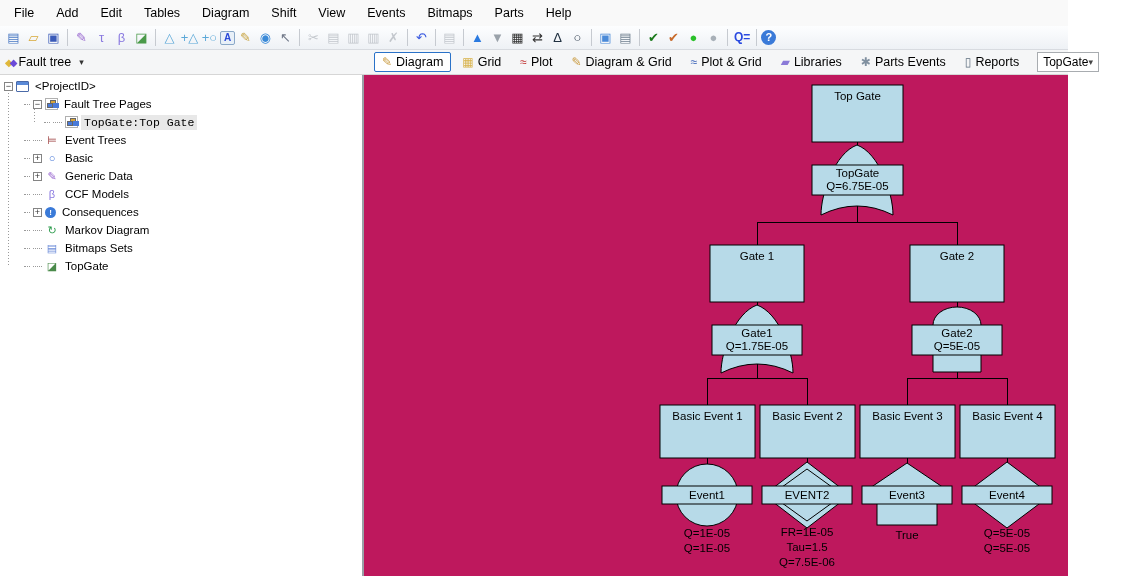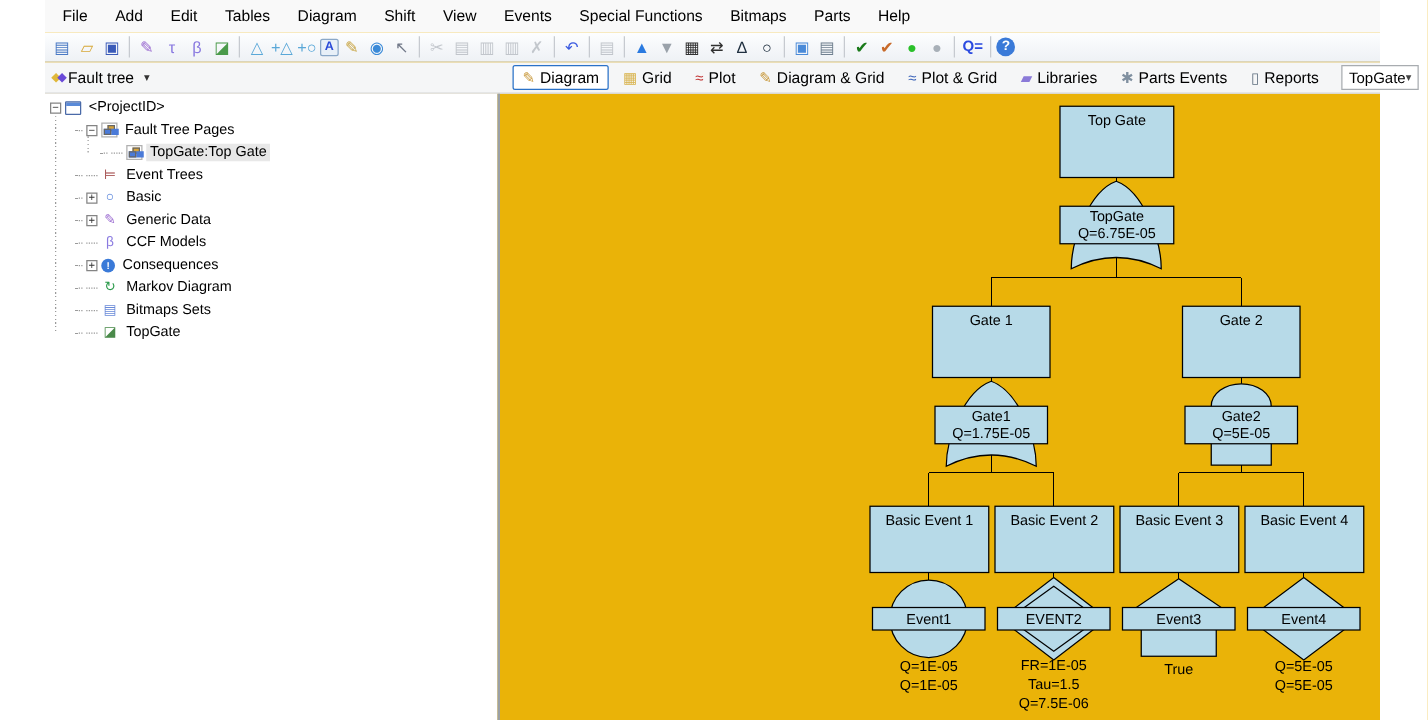--- a/index.html
+++ b/index.html
@@ -1,18 +1,18 @@
 <!DOCTYPE html>
 <html style="--node-fill: #b7dae8; --accent: #2a72c8;"><head>
 <meta charset="utf-8">
 <style>
   * { margin:0; padding:0; box-sizing:border-box; }
   html,body { width:1142px; height:576px; overflow:hidden; background:#fff;
               font-family:"Liberation Sans", sans-serif; color:#000; }
-  #app { position:relative; width:1068px; height:576px; background:#eab308;margin-left:36px; }
+  #app { position:relative; width:1068px; height:576px; background:#be185d; }
 
   
   #menu-bar { height:26px; display:flex; align-items:center; background:#f9f9f9; padding-left:3px; }
   .menu-item { padding:0 11px; font-size:12.5px; line-height:26px; cursor:default; }
 
   
   #toolbar { height:24px; display:flex; align-items:center; gap:1px; padding-left:4px;
              background:linear-gradient(#fdfeff,#eef1f5); border-bottom:1px solid #d8dbe0; }
   .tb-icon { min-width:19px; height:19px; line-height:19px; text-align:center; font-size:13px;
              cursor:default; border-radius:2px; }
@@ -80,21 +80,20 @@
 
   <div id="menu-bar">
       <span class="menu-item">File</span>
       <span class="menu-item">Add</span>
       <span class="menu-item">Edit</span>
       <span class="menu-item">Tables</span>
       <span class="menu-item">Diagram</span>
       <span class="menu-item">Shift</span>
       <span class="menu-item">View</span>
       <span class="menu-item">Events</span>
-      <span class="menu-item">Special Functions</span>
       <span class="menu-item">Bitmaps</span>
       <span class="menu-item">Parts</span>
       <span class="menu-item">Help</span>
     </div>
 
   <div id="toolbar">
       <span class="tb-icon" style="color: rgb(74, 121, 196);">▤</span>
       <span class="tb-icon" style="color: rgb(215, 169, 58);">▱</span>
       <span class="tb-icon" style="color: rgb(58, 90, 184);">▣</span>
       <div class="tb-sep"></div>
@@ -198,21 +197,21 @@
             <span class="expander">−</span>
             <span class="icon-window"></span>
             <span class="tree-label">&lt;ProjectID&gt;</span>
           </div>
           <div class="tree-row" style="padding-left: 24px;">
             <span class="hstub"></span>
             <span class="expander">−</span>
             <span class="icon-org"></span>
             <span class="tree-label">Fault Tree Pages</span>
           </div>
-          <div class="tree-row selected" style="padding-left: 44px;">
+          <div class="tree-row selected" style="padding-left: 44px; font-family: Liberation Mono, monospace;">
             <span class="hstub"></span>
             <span class="hstub wide"></span>
             <span class="icon-org"></span>
             <span class="tree-label">TopGate:Top Gate</span>
           </div>
           <div class="tree-row" style="padding-left: 24px;">
             <span class="hstub"></span>
             <span class="hstub wide"></span>
             <span class="tree-glyph" style="color: rgb(154, 58, 58);">⊨</span>
             <span class="tree-label">Event Trees</span>

